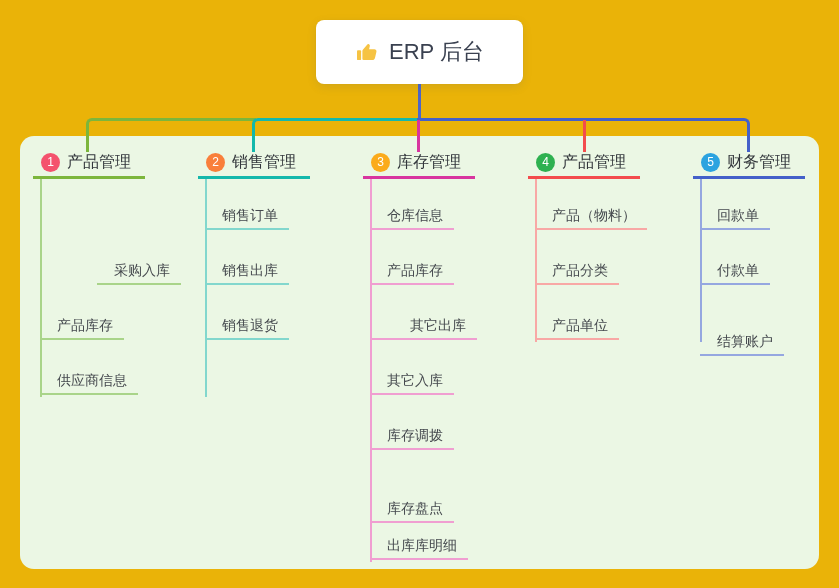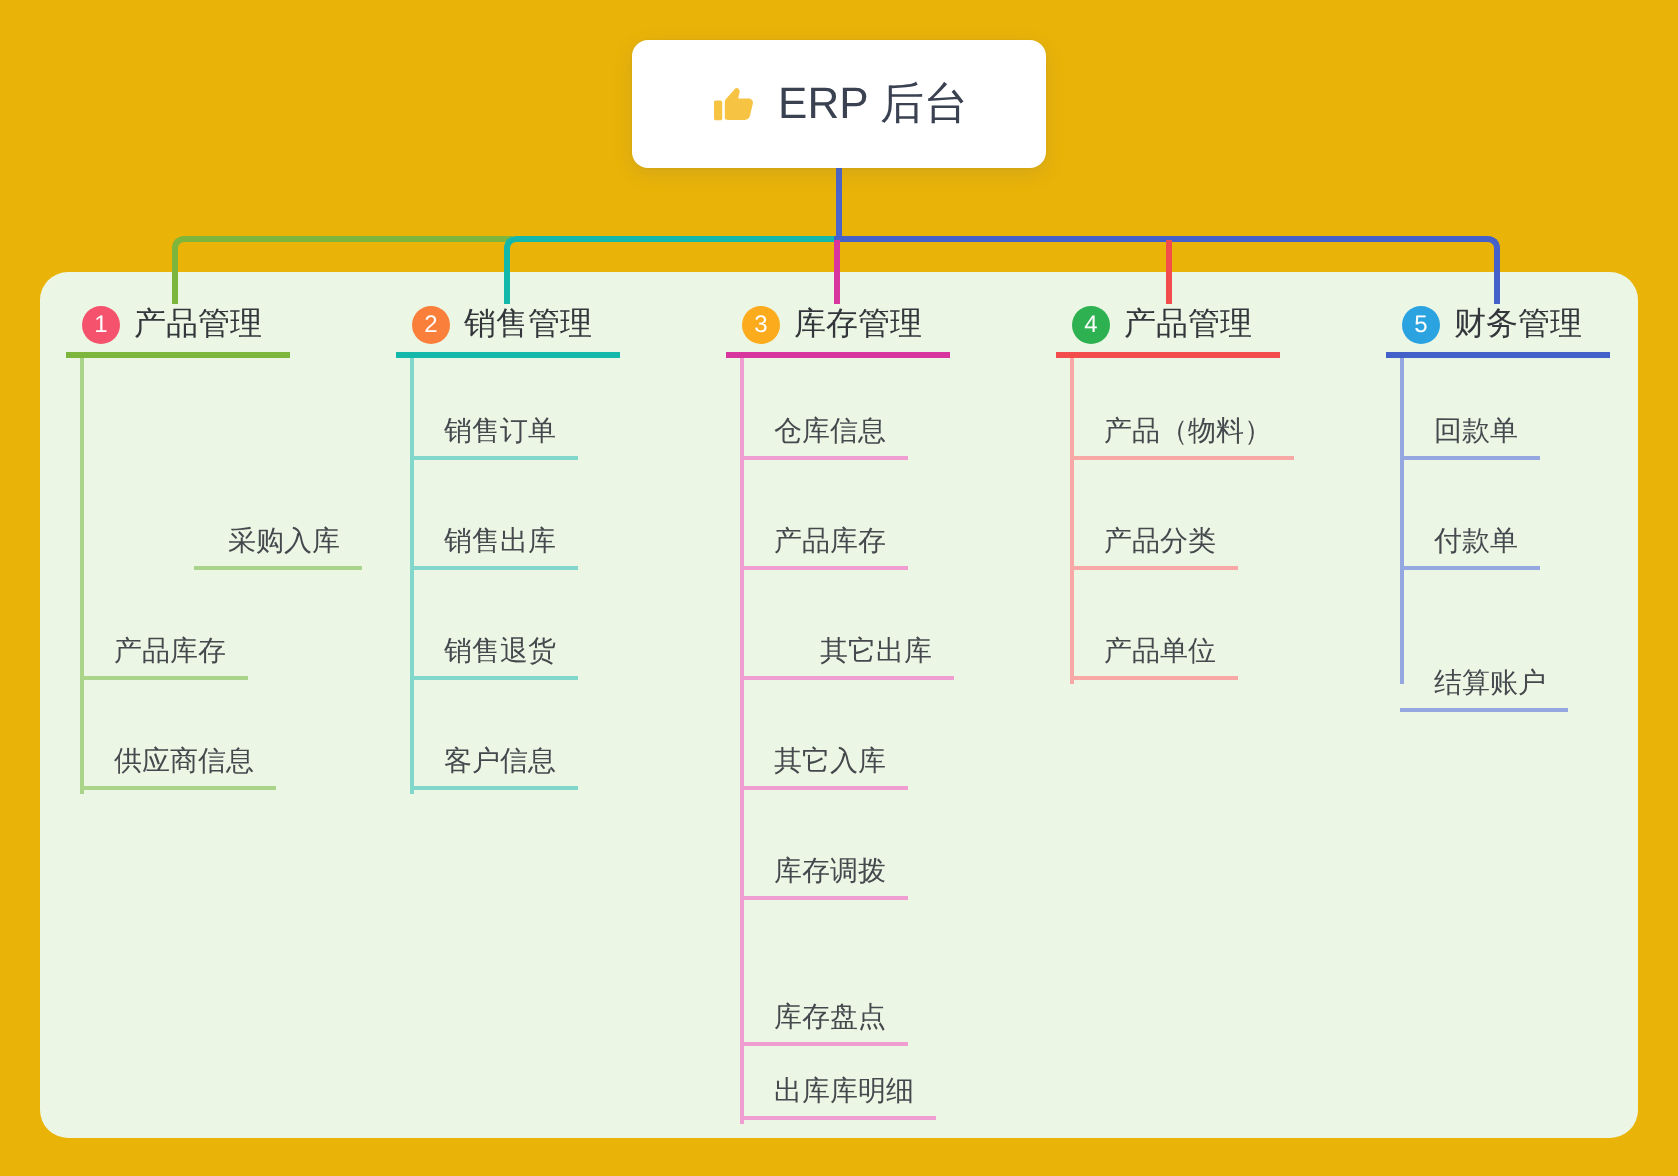--- a/index.html
+++ b/index.html
@@ -88,21 +88,20 @@
   <div class="child c1" style="left:40px;top:367px;">供应商信息</div>
 
   <div class="bhead c2" style="left:198px;">
     <span class="badge">2</span>
     <span>销售管理</span>
   </div>
   <div class="vline c2" style="left:205px;top:179px;height:218px;"></div>
   <div class="child c2" style="left:205px;top:202px;">销售订单</div>
   <div class="child c2" style="left:205px;top:257px;">销售出库</div>
   <div class="child c2" style="left:205px;top:312px;">销售退货</div>
-  <div class="child c2" style="left:205px;top:367px;">客户信息</div>
 
   <div class="bhead c3" style="left:363px;">
     <span class="badge">3</span>
     <span>库存管理</span>
   </div>
   <div class="vline c3" style="left:370px;top:179px;height:383px;"></div>
   <div class="child c3" style="left:370px;top:202px;">仓库信息</div>
   <div class="child c3" style="left:370px;top:257px;">产品库存</div>
   <div class="child c3" style="left:370px;top:312px;padding-left:40px;">其它出库</div>
   <div class="child c3" style="left:370px;top:367px;">其它入库</div>

